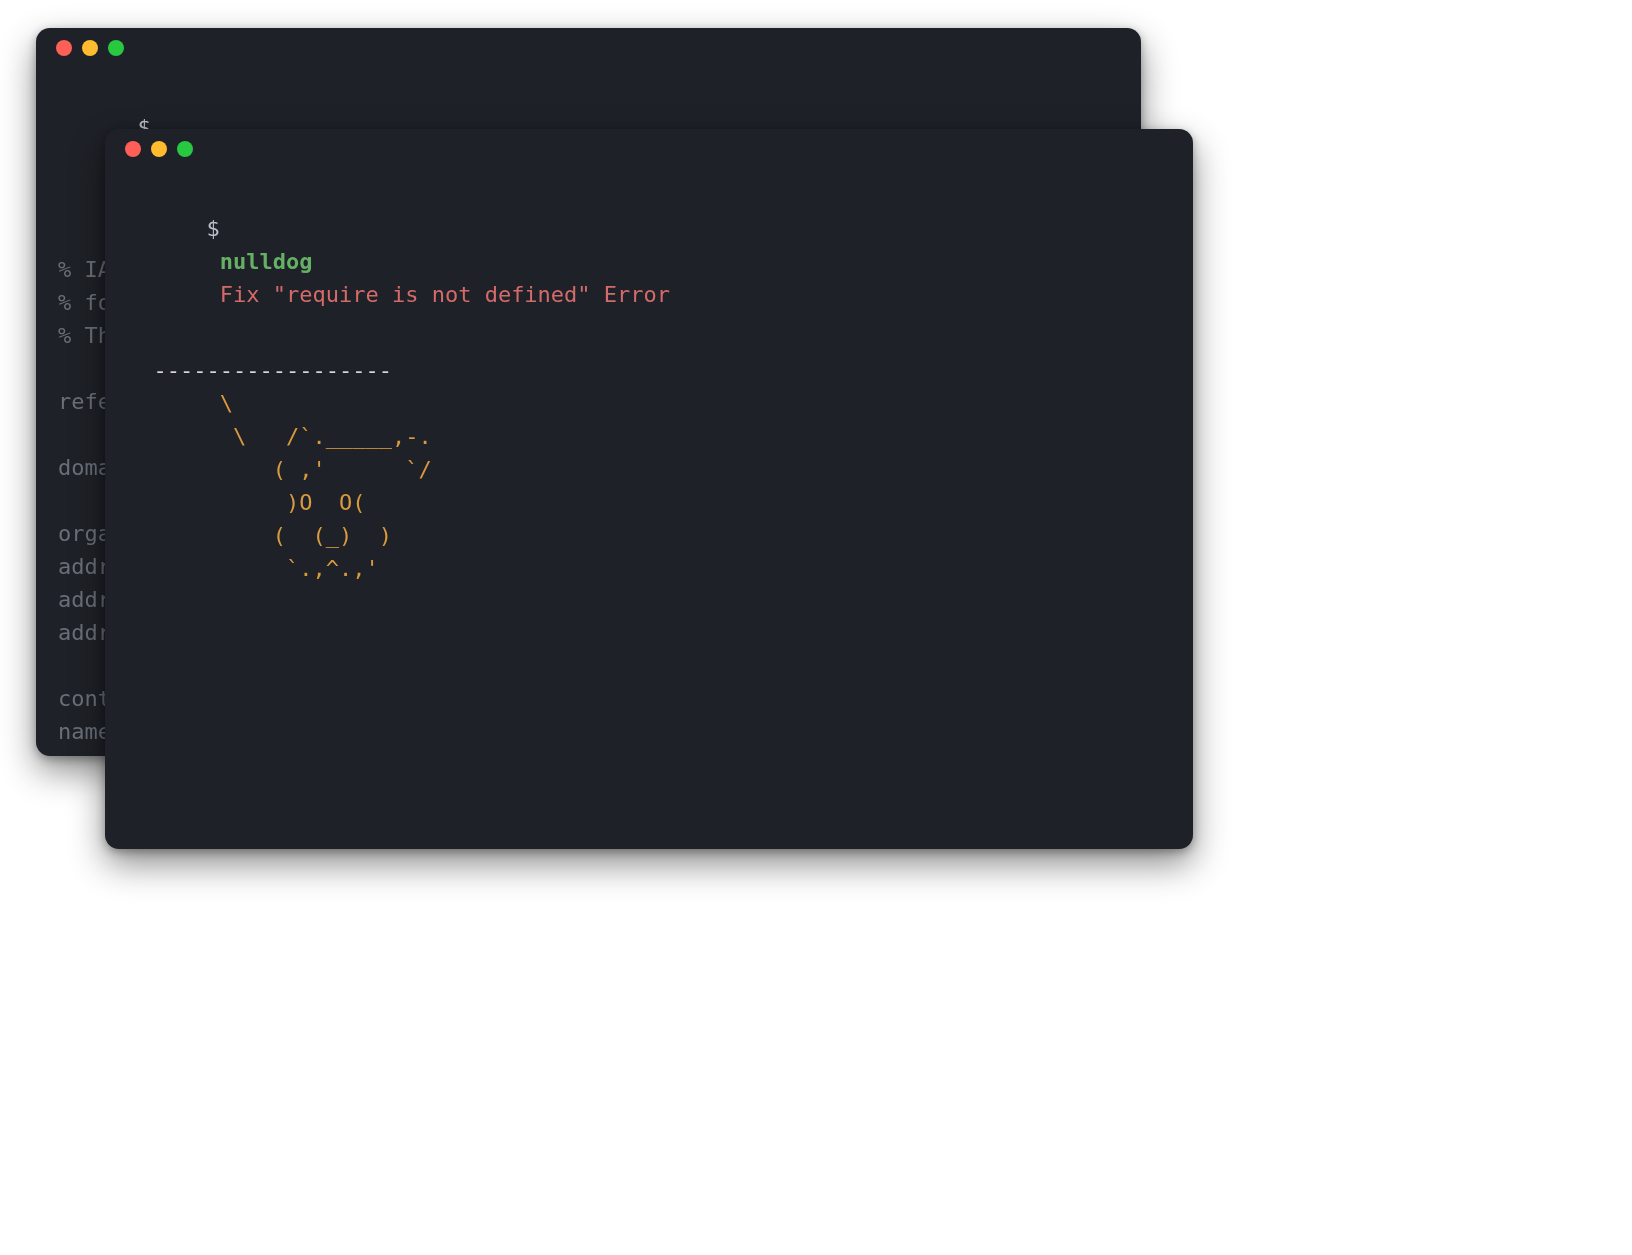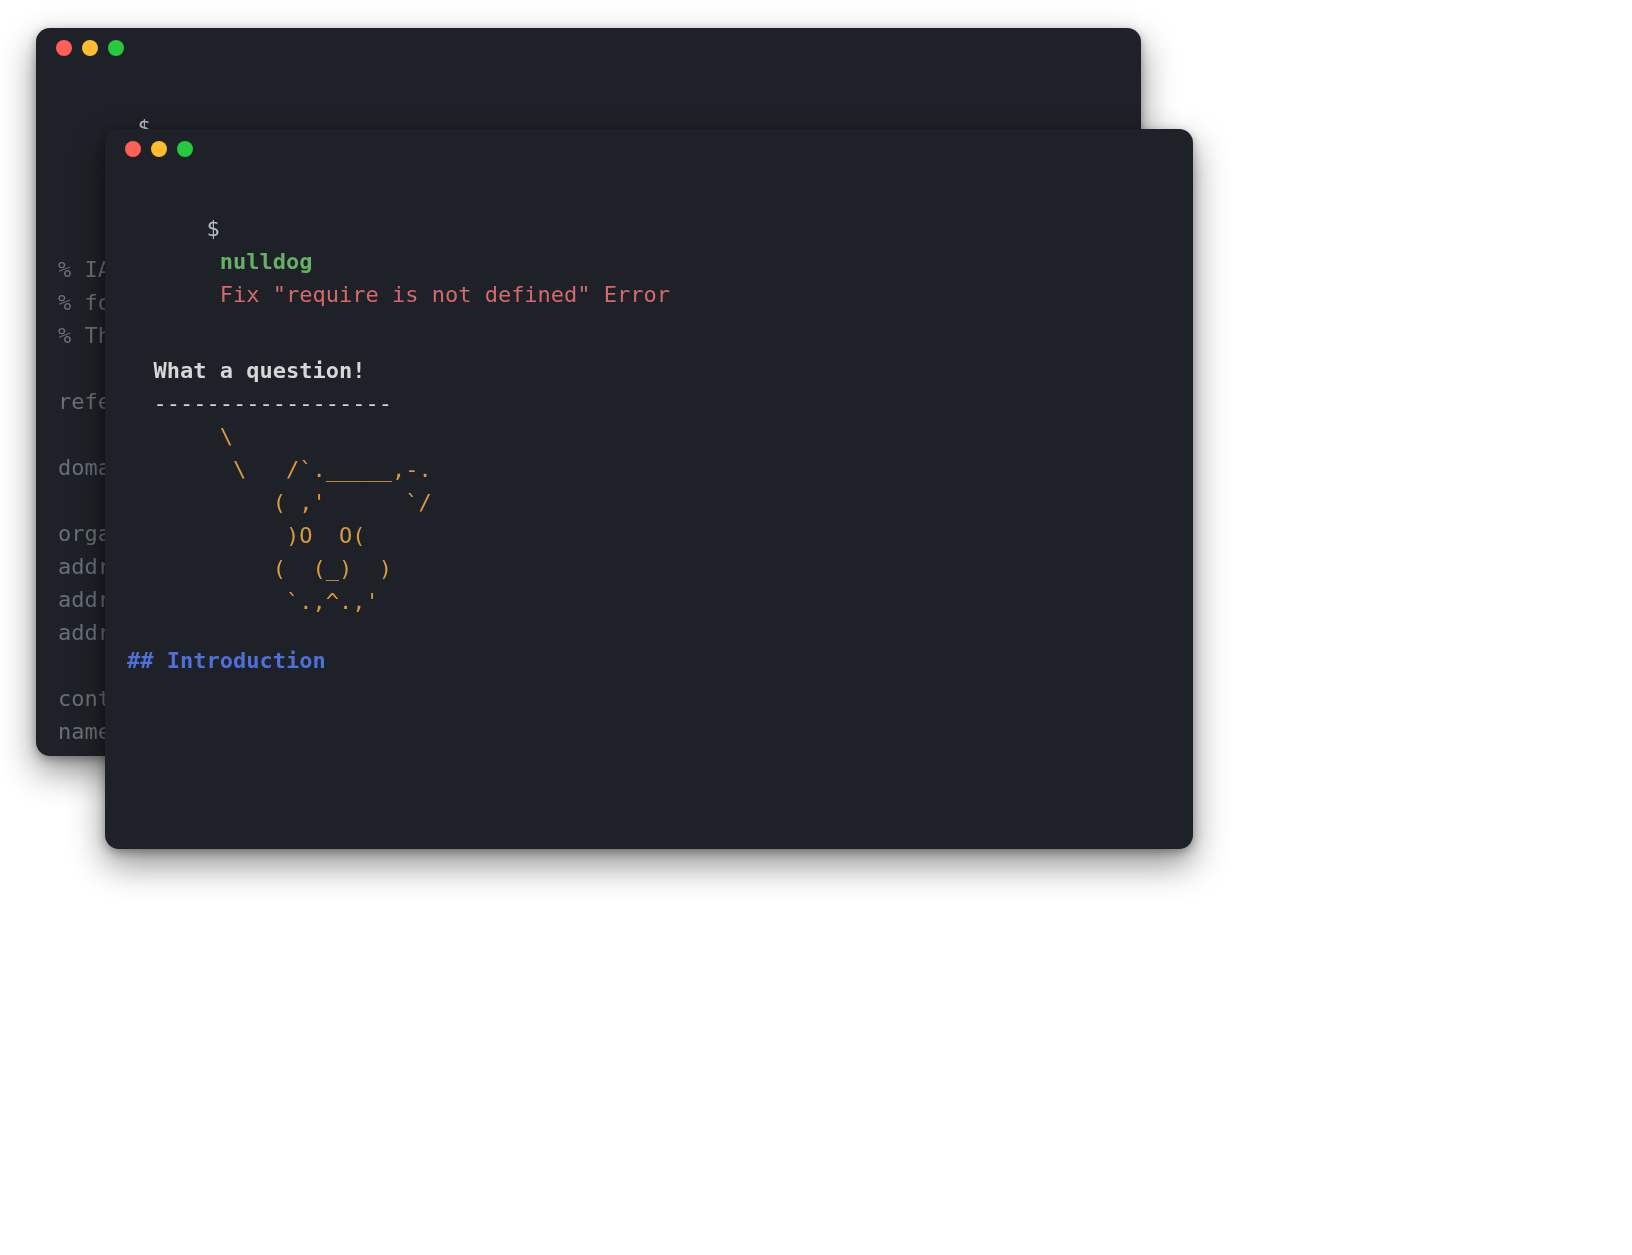--- a/index.html
+++ b/index.html
@@ -138,25 +138,23 @@
     <div class="traffic-light tl-yellow"></div>
     <div class="traffic-light tl-green"></div>
   </div>
   <div class="term-body">
     <div class="line">
       <span class="prompt-sign">$</span>
       <span> </span><span class="cmd-green">nulldog</span>
       <span> </span><span class="arg-red">Fix "require is not defined" Error</span>
     </div>
     <div class="spacer-sm"></div>
-    <pre class="ascii-box" style="font-weight:600;">  What a question!</pre>
     <pre class="ascii-box">  ------------------</pre>
     <pre class="ascii-dog">       \
         \   /`._____,-.
            ( ,'      `/
             )O  O(
            (  (_)  )
             `.,^.,'</pre>
     <div class="spacer-md"></div>
-    <div class="heading-blue">## Introduction</div>
     <div class="spacer-sm"></div>
   </div>
 </div>
 
 </body></html>

